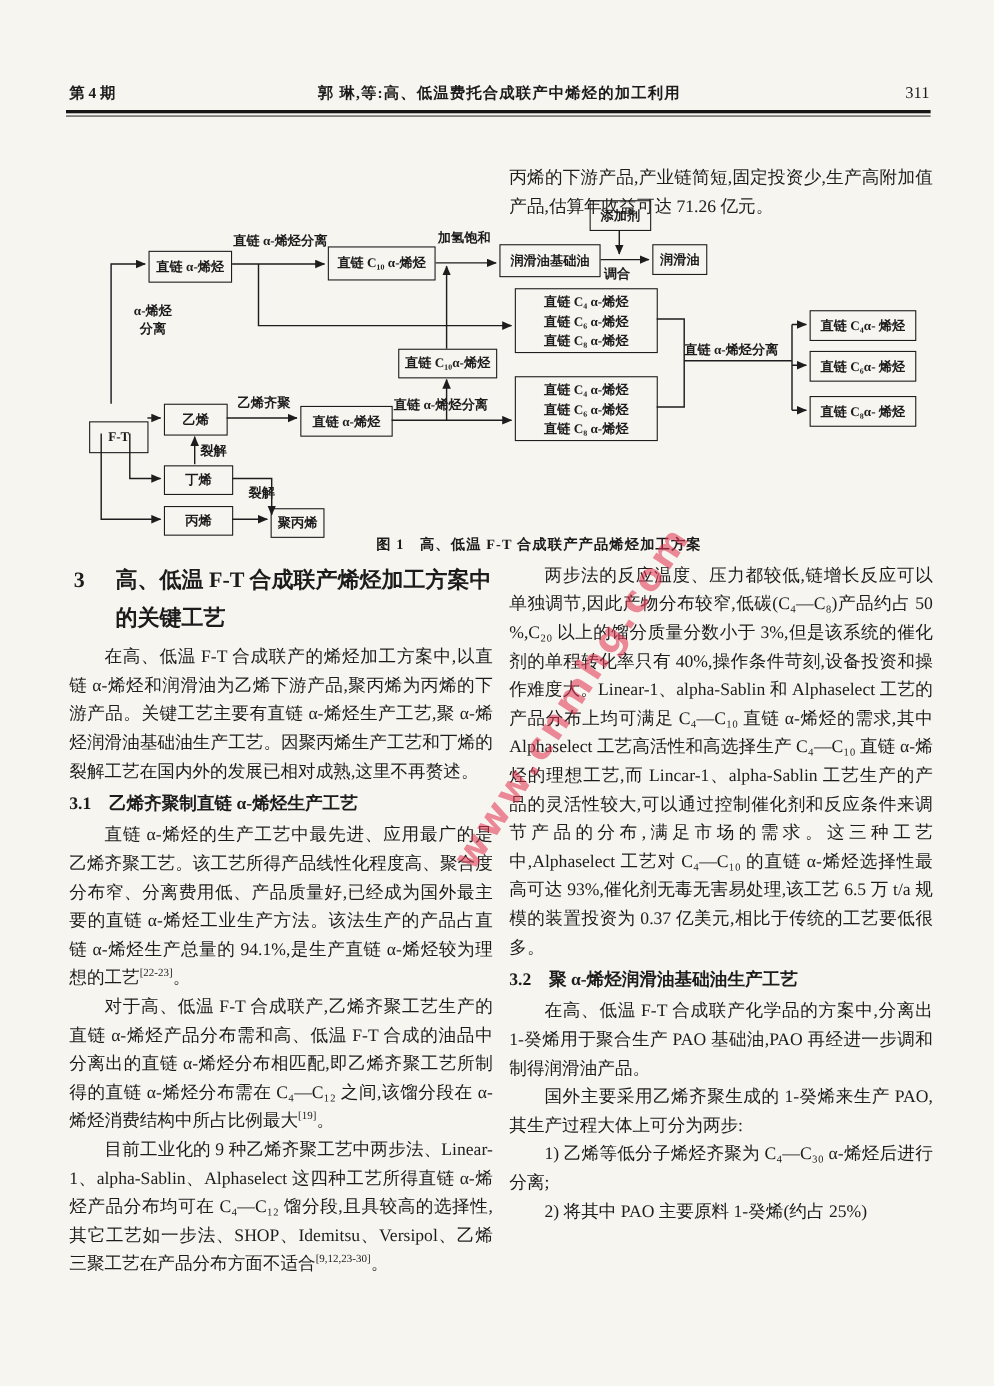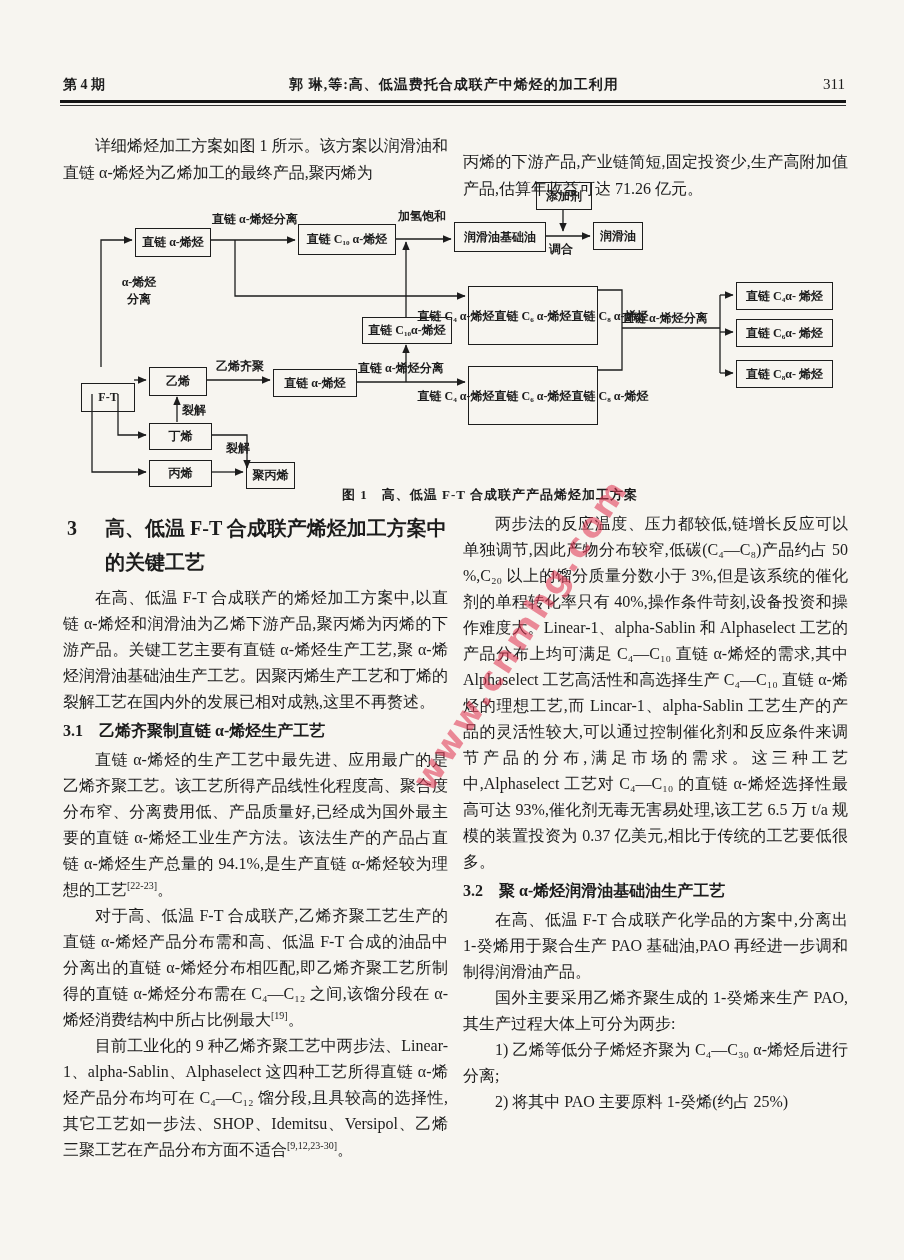--- a/index.html
+++ b/index.html
@@ -16,21 +16,21 @@
 
   
   .intro-l{position:absolute;left:63px;top:116px;width:385px;font-size:16px;line-height:27px;text-align:justify;text-indent:2em;}
   .intro-r{position:absolute;left:463px;top:132px;width:385px;font-size:16px;line-height:27px;text-align:justify;}
 
   
   .fig{position:absolute;left:70px;top:178px;width:786px;height:320px;}
   .fig svg{position:absolute;left:0;top:0;}
   .fb{position:absolute;border:1.3px solid #1d1d1d;display:flex;align-items:center;justify-content:center;
       font-size:12px;font-weight:600;white-space:nowrap;background:rgba(247,245,240,.0);}
-  .fb-group{flex-direction:row;line-height:18px;margin-top:24px;}
+  .fb-group{flex-direction:column;line-height:18px;}
   .fl{position:absolute;font-size:12px;font-weight:600;white-space:nowrap;}
   .fl-center{text-align:center;}
   .fig-caption{position:absolute;left:100px;top:486px;width:780px;text-align:center;font-size:13px;font-weight:700;letter-spacing:1px;}
 
   
   .col{position:absolute;top:511px;width:385px;font-size:16px;line-height:26px;text-align:justify;}
   .col-l{left:63px;}
   .col-r{left:463px;}
   .para{margin:0;text-indent:2em;}
   .ref{font-size:10px;vertical-align:super;line-height:0;}
@@ -49,21 +49,20 @@
 <div class="page">
 
   <div class="hdr">
     <span class="issue">第 4 期</span>
     <span class="title">郭  琳,等:高、低温费托合成联产中烯烃的加工利用</span>
     <span class="pageno">311</span>
   </div>
   <div class="rule-thick"></div>
   <div class="rule-thin"></div>
 
-  <p class="intro-l">详细烯烃加工方案如图 1 所示。该方案以润滑油和直链 α-烯烃为乙烯加工的最终产品,聚丙烯为</p>
   <p class="intro-r">丙烯的下游产品,产业链简短,固定投资少,生产高附加值产品,估算年收益可达 71.26 亿元。</p>
 
   <div class="fig">
     <svg width="786" height="320" viewBox="0 0 786 320">
       <defs>
         <marker id="ah" markerWidth="9" markerHeight="8" refX="6.5" refY="3" orient="auto">
           <path d="M0,0 L7,3 L0,6 z" fill="#1d1d1d"></path>
         </marker>
       </defs>
       <g fill="none" stroke="#1d1d1d" stroke-width="1.3">

